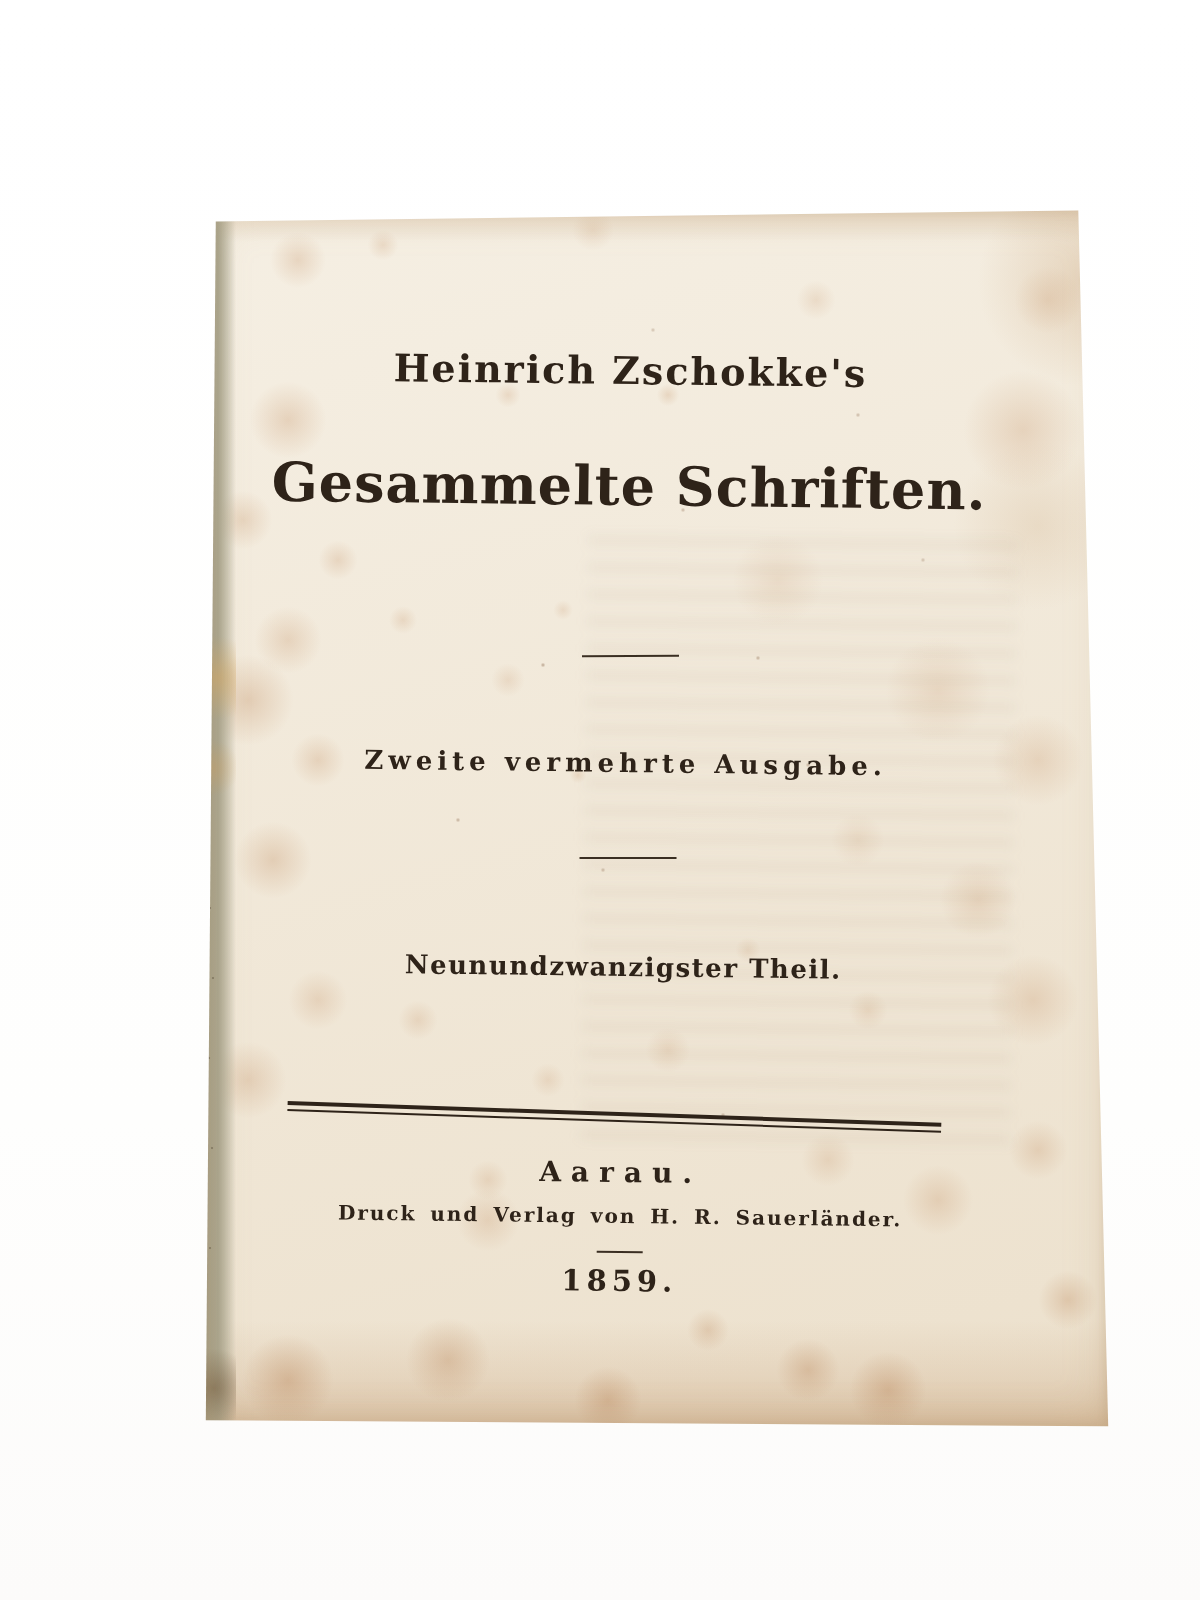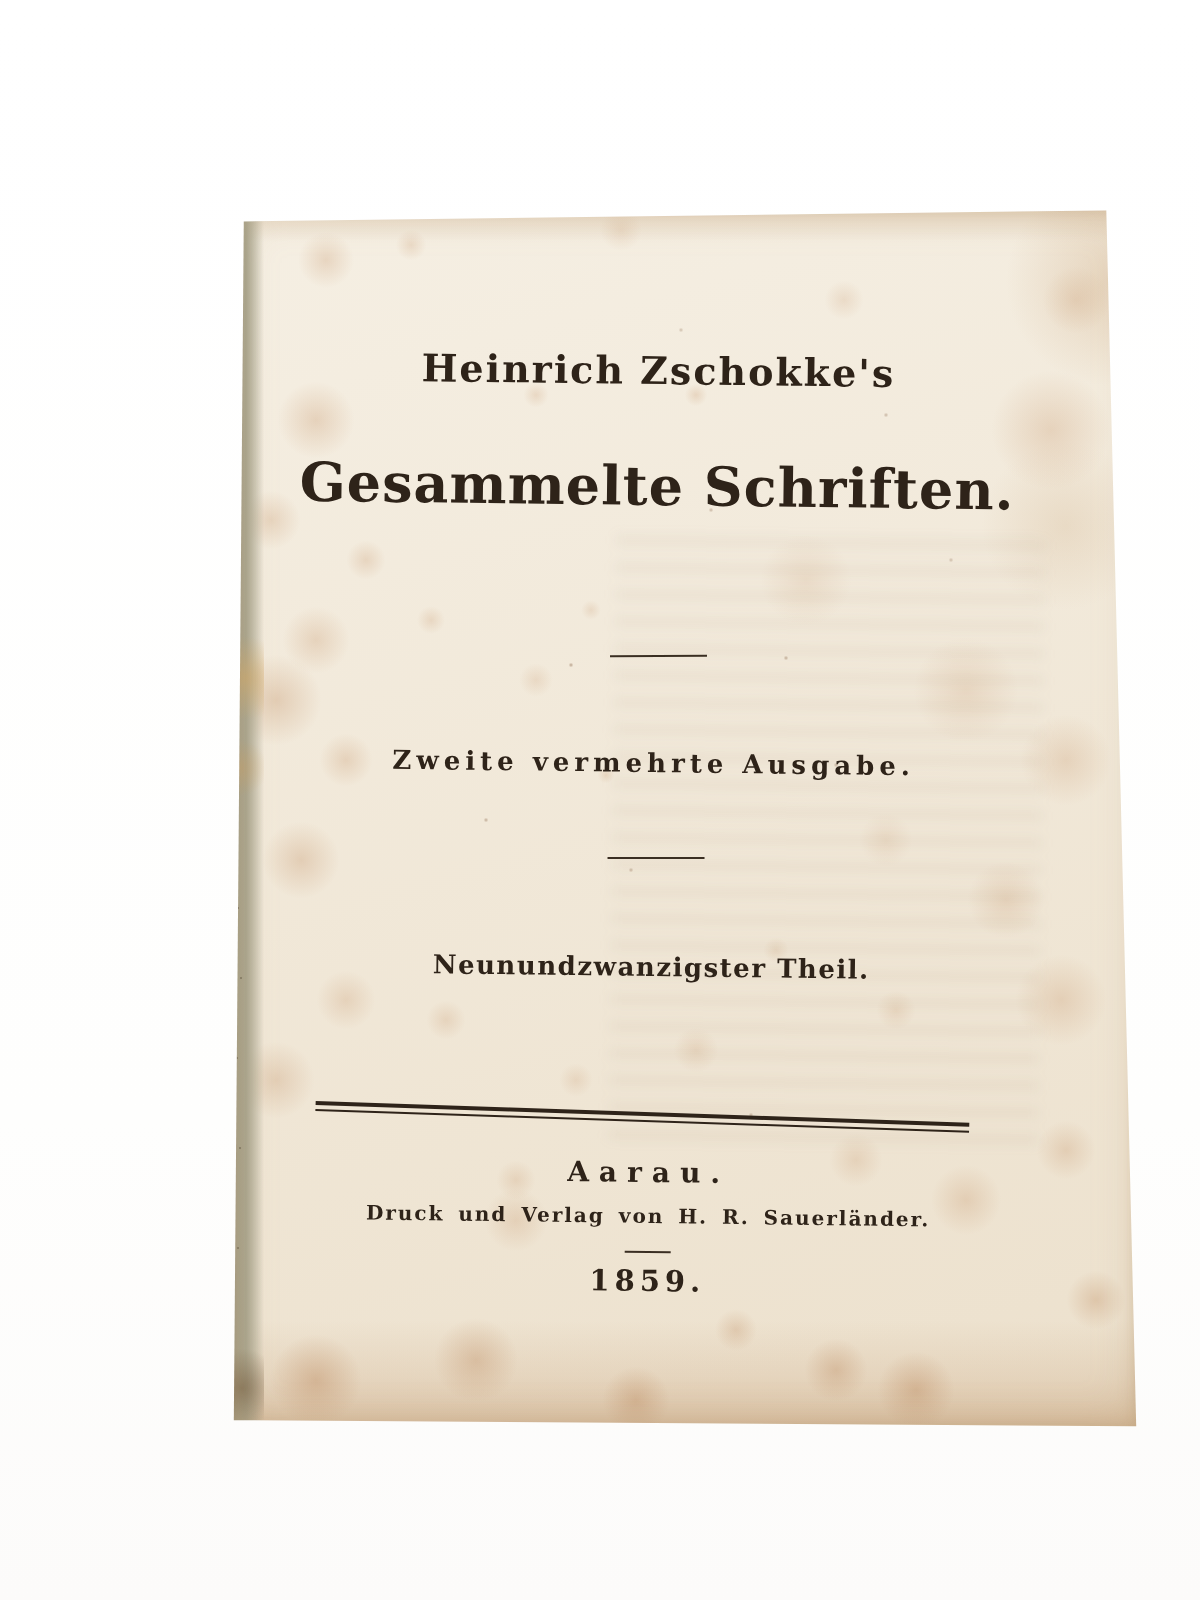--- a/index.html
+++ b/index.html
@@ -14,21 +14,21 @@
   .scene {
     position: relative;
     width: 1200px;
     height: 1600px;
     background: linear-gradient(180deg, #ffffff 0%, #fefefd 70%, #fcfbfa 100%);
   }
 
   
   .book {
     position: absolute;
-    left: 232px;
+    left: 204px;
     top: 208px;
     width: 906px;
     height: 1222px;
     background-color: #f1e8d7;
     clip-path: polygon(1.3% 1.1%, 96.5% 0.2%, 99.8% 99.7%, 0.2% 99.2%);
     filter: drop-shadow(6px 16px 14px rgba(120, 105, 90, 0.30));
   }
 
   
   .foxing-base {

